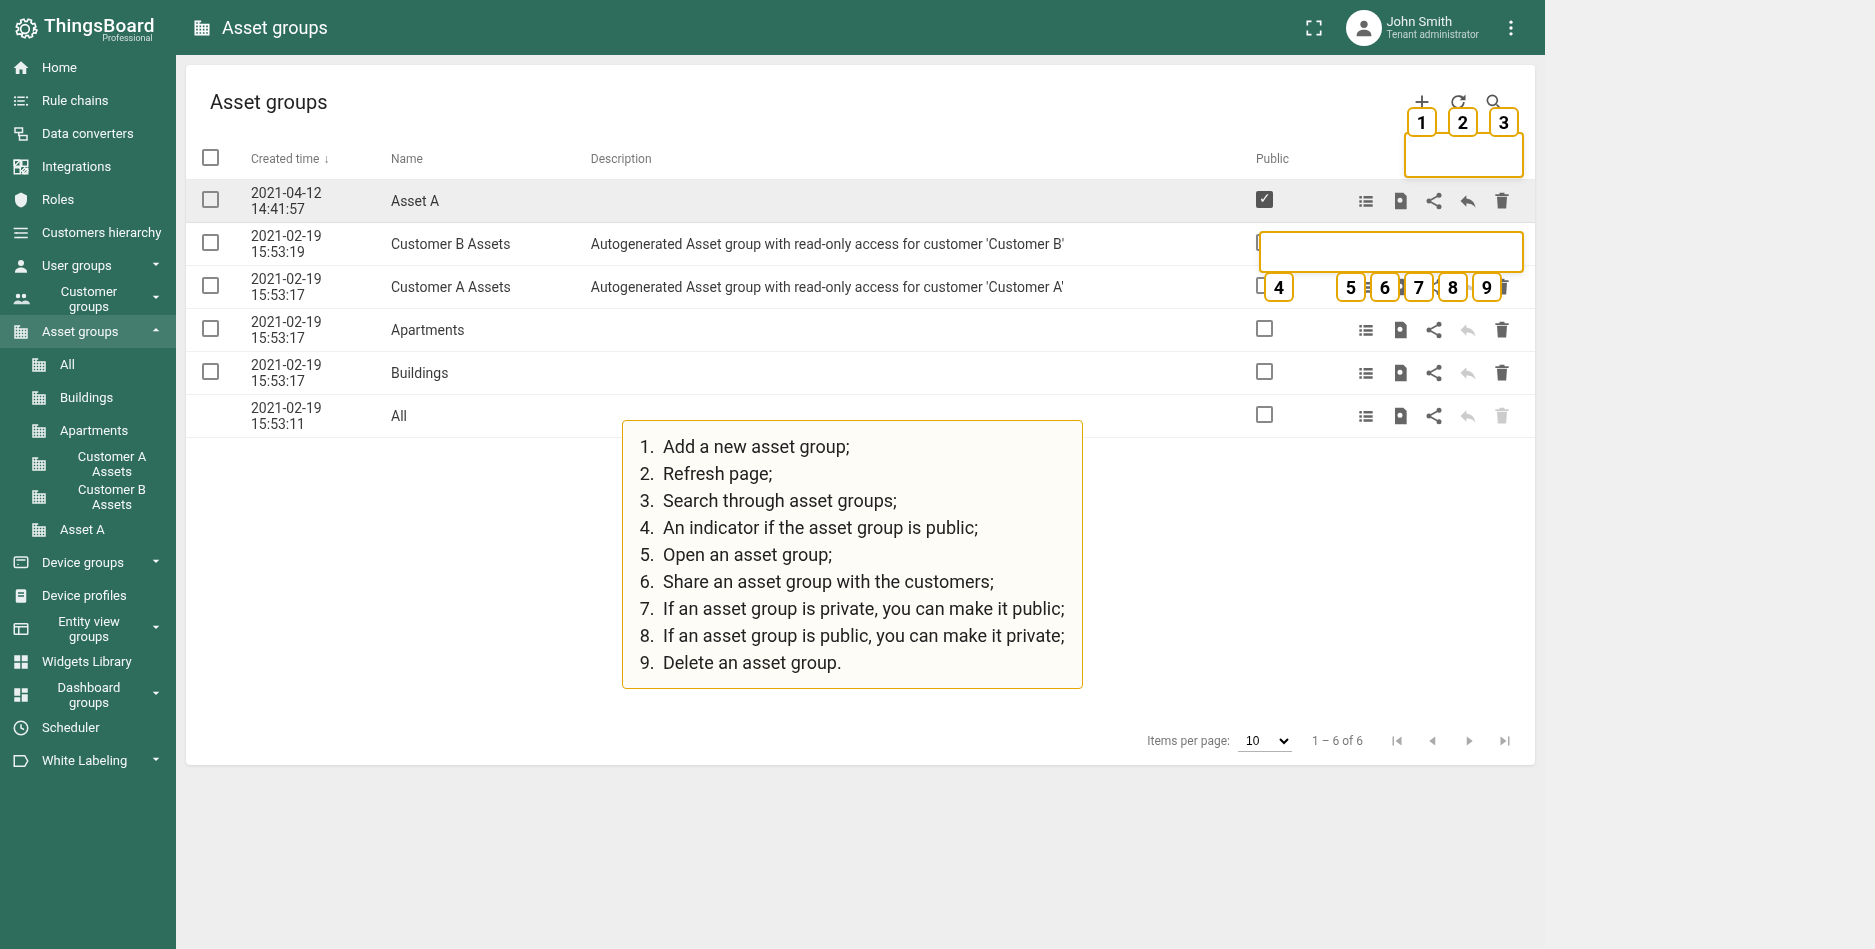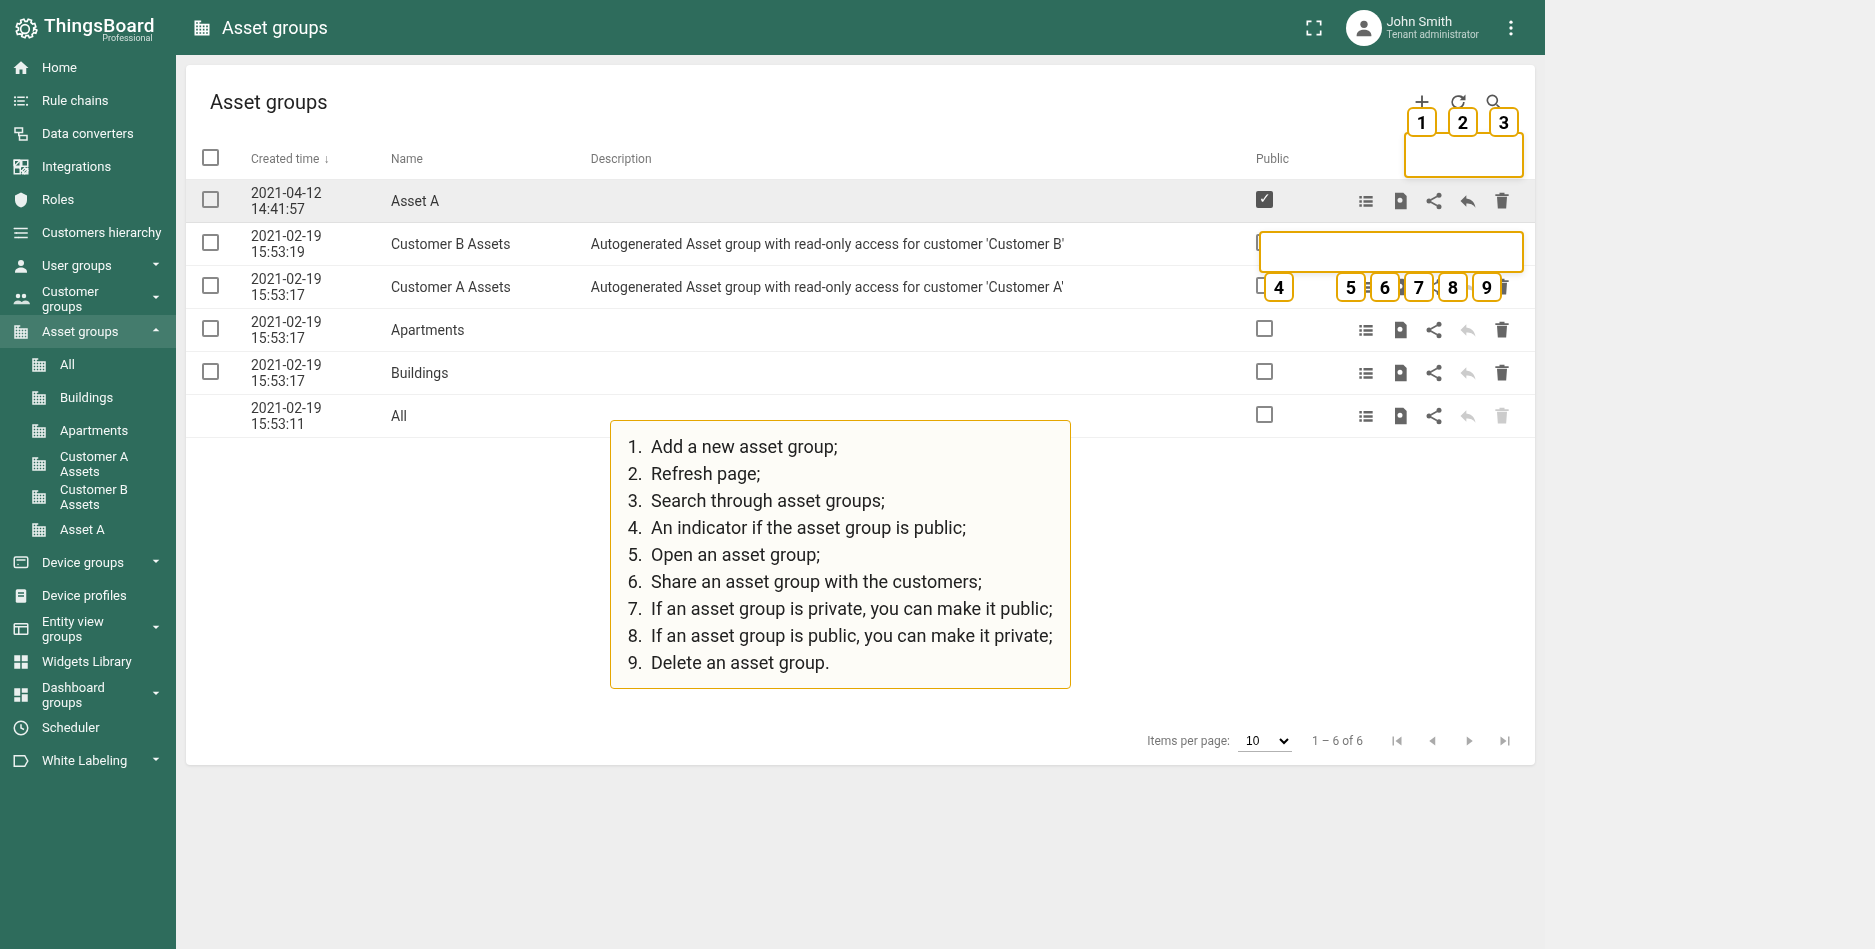--- a/index.html
+++ b/index.html
@@ -9,21 +9,21 @@
 
 .sidebar { width: 176px; background: #2e6c5c; color: #fff; display: flex; flex-direction: column; position: relative;}
 .logo { display: flex; align-items: center; padding: 14px 12px 8px 12px; gap: 6px; }
 .logo svg { width: 26px; height:26px;}
 .logo-text { font-size: 19px; font-weight: 500; letter-spacing: 0.2px; }
 .logo-sub { font-size: 9px; color: rgba(255,255,255,0.8); text-align: right; margin-top:-4px; margin-right:2px;}
 .nav { flex:1; overflow-y: auto; }
 .nav::-webkit-scrollbar{width:8px;}
 .nav::-webkit-scrollbar-track{background: #e4e4e4;}
 .nav::-webkit-scrollbar-thumb{background:#aaa;}
-.nav-item { display: flex; align-items: center; padding: 0 12px; height: 33px; cursor: pointer; font-size: 13px; color: rgba(255,255,255,0.95); gap: 12px;}
+.nav-item { display: flex; align-items: center; padding: 0 12px; height: 33px; cursor: pointer; font-size: 13px; color: rgba(255,255,255,0.95); gap: 12px; text-align: center;}
 .nav-item.sub { padding-left: 30px; }
 .nav-item.active { background: rgba(255,255,255,0.11); }
 .nav-item .chev { margin-left: auto; font-size:16px; }
 .nav-icon { width: 18px; height:18px; display:inline-flex; align-items:center; justify-content:center; opacity:0.95; flex-shrink:0;}
 
 
 .main { flex: 1; display: flex; flex-direction: column; background: #eee;}
 .topbar { height: 55px; background: #2e6c5c; color: #fff; display: flex; align-items: center; padding: 0 16px; gap: 14px;}
 .topbar-title { font-size: 18px; font-weight: 400; display:flex; align-items:center; gap:10px;}
 .topbar-spacer { flex:1; }
@@ -765,21 +765,21 @@
         <div class="num-badge" style="top:42px; right:16px;">3</div>
 
         <div class="callout-box" style="top:166px; right:11px; width:265px; height:42px;"></div>
         <div class="num-badge" style="top:207px; right:241px;">4</div>
         <div class="num-badge" style="top:207px; right:169px;">5</div>
         <div class="num-badge" style="top:207px; right:135px;">6</div>
         <div class="num-badge" style="top:207px; right:101px;">7</div>
         <div class="num-badge" style="top:207px; right:67px;">8</div>
         <div class="num-badge" style="top:207px; right:33px;">9</div>
 
-        <div class="legend" style="top:355px; left:424px;">
+        <div class="legend" style="top:355px; left:436px;">
           <ol id="legend-list">
               <li>Add a new asset group;</li>
               <li>Refresh page;</li>
               <li>Search through asset groups;</li>
               <li>An indicator if the asset group is public;</li>
               <li>Open an asset group;</li>
               <li>Share an asset group with the customers;</li>
               <li>If an asset group is private, you can make it public;</li>
               <li>If an asset group is public, you can make it private;</li>
               <li>Delete an asset group.</li>

